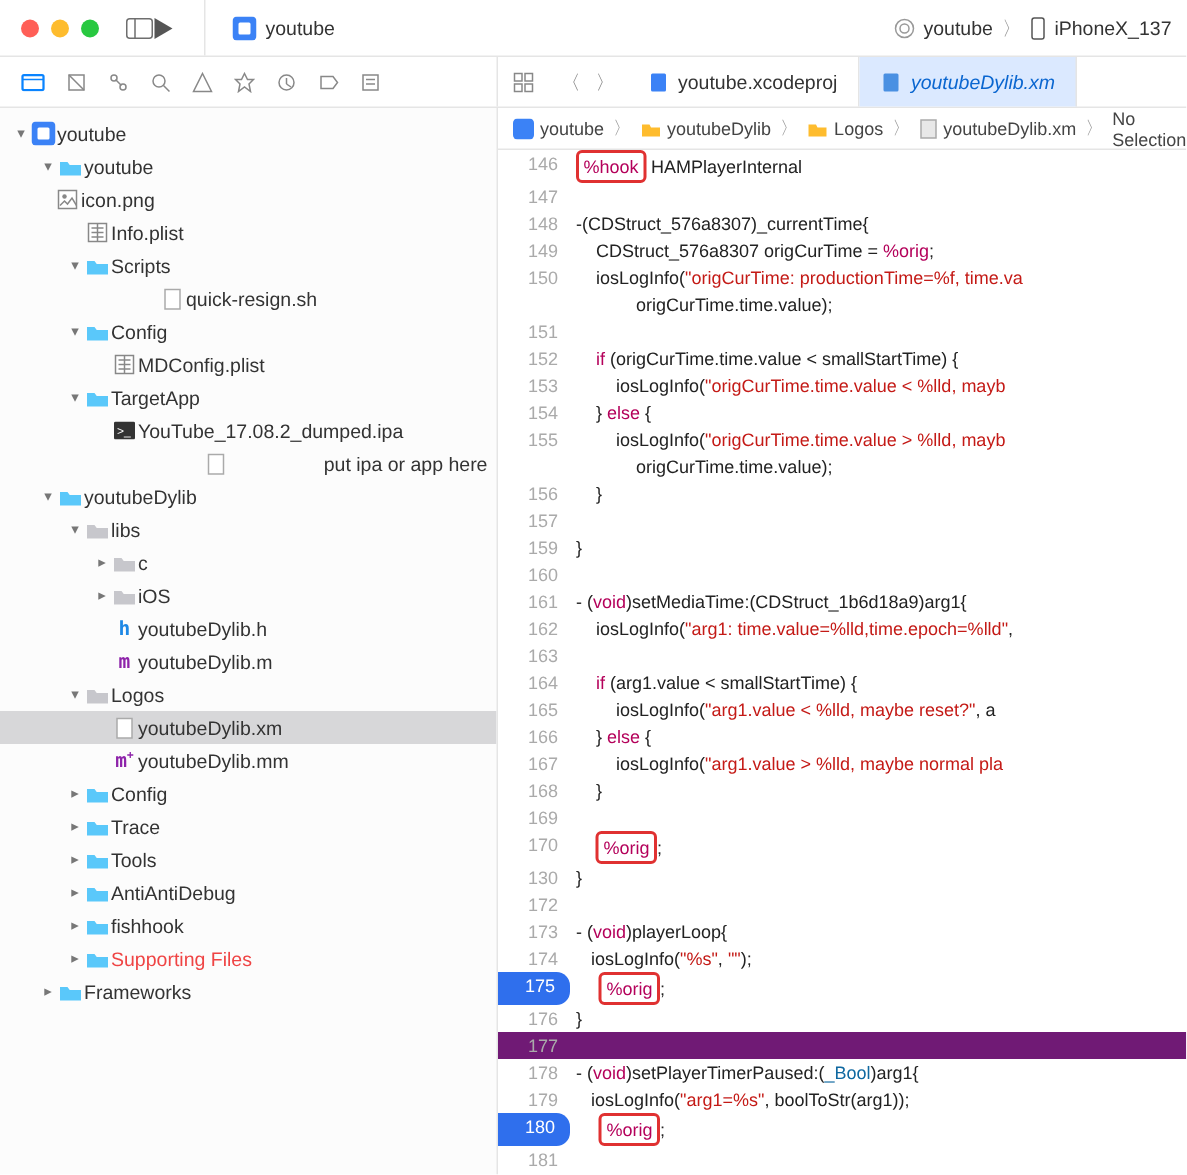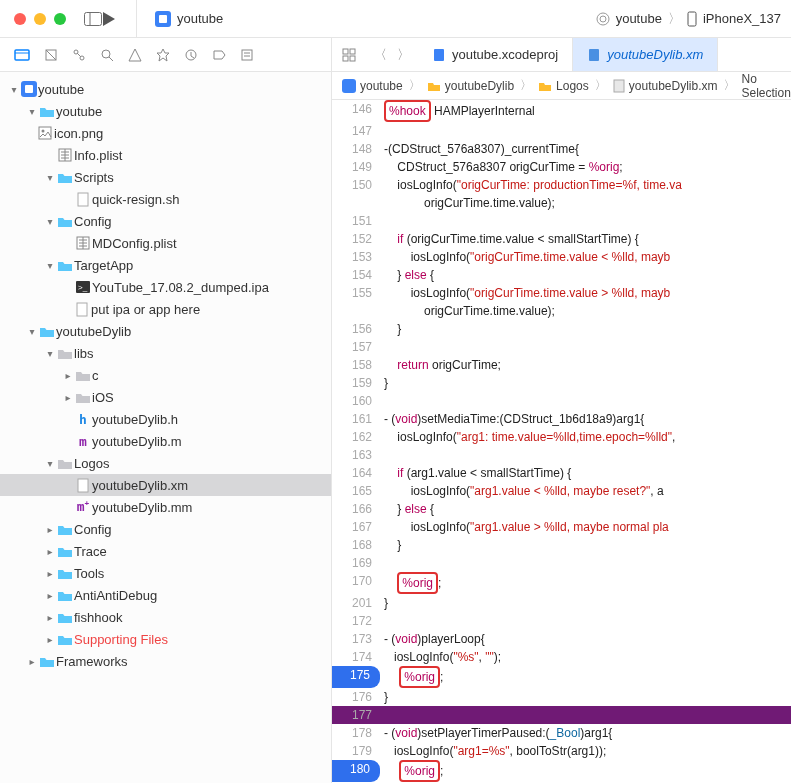--- a/index.html
+++ b/index.html
@@ -248,21 +248,21 @@
       </div>
       <div class="node" style="padding-left: 44px;">
         <span class="disc">▾</span>
         <span class="ic">
           <svg width="16" height="13">
             <path d="M1 3h5l1.5 2H15v7H1z" fill="#5ac8fa"></path>
           </svg>
         </span>
         <span class="lbl ">Scripts</span>
       </div>
-      <div class="node" style="padding-left: 62px;">
+      <div class="node" style="padding-left: 62px; margin-left: 32px;">
         <span class="disc"></span>
         <span class="ic">
           <svg width="12" height="15">
             <rect x="1" y="1" width="10" height="13" fill="#fff" stroke="#aaa"></rect>
           </svg>
         </span>
         <span class="lbl ">quick-resign.sh</span>
       </div>
       <div class="node" style="padding-left: 44px;">
         <span class="disc">▾</span>
@@ -298,21 +298,21 @@
       <div class="node" style="padding-left: 62px;">
         <span class="disc"></span>
         <span class="ic">
           <svg width="14" height="12">
             <rect width="14" height="12" rx="1" fill="#333"></rect>
             <text x="2" y="9" fill="#fff" font-size="8">&gt;_</text>
           </svg>
         </span>
         <span class="lbl ">YouTube_17.08.2_dumped.ipa</span>
       </div>
-      <div class="node" style="padding-left: 61px;">
+      <div class="node" style="padding-left: 61px; justify-content: space-between;">
         <span class="disc"></span>
         <span class="ic">
           <svg width="12" height="15">
             <rect x="1" y="1" width="10" height="13" fill="#fff" stroke="#aaa"></rect>
           </svg>
         </span>
         <span class="lbl ">put ipa or app here</span>
       </div>
       <div class="node" style="padding-left: 26px;">
         <span class="disc">▾</span>
@@ -538,24 +538,20 @@
         </div>
         <div class="line">
           <div class="gutter">156</div>
           <div class="src"><span class="plain">    }</span></div>
         </div>
         <div class="line">
           <div class="gutter">157</div>
           <div class="src">&nbsp;</div>
         </div>
         <div class="line">
-          <div class="gutter">158</div>
-          <div class="src"><span class="plain">    </span><span class="kw-pink">return</span><span class="plain"> origCurTime;</span></div>
-        </div>
-        <div class="line">
           <div class="gutter">159</div>
           <div class="src"><span class="plain">}</span></div>
         </div>
         <div class="line">
           <div class="gutter">160</div>
           <div class="src">&nbsp;</div>
         </div>
         <div class="line">
           <div class="gutter">161</div>
           <div class="src"><span class="plain">- (</span><span class="kw-pink">void</span><span class="plain">)setMediaTime:(CDStruct_1b6d18a9)arg1{</span></div>
@@ -590,21 +586,21 @@
         </div>
         <div class="line">
           <div class="gutter">169</div>
           <div class="src">&nbsp;</div>
         </div>
         <div class="line">
           <div class="gutter">170</div>
           <div class="src"><span class="plain">    </span><span class="redbox"><span class="kw-pink">%orig</span></span><span class="plain">;</span></div>
         </div>
         <div class="line">
-          <div class="gutter">201</div>
+          <div class="gutter">130</div>
           <div class="src"><span class="plain">}</span></div>
         </div>
         <div class="line">
           <div class="gutter">172</div>
           <div class="src">&nbsp;</div>
         </div>
         <div class="line">
           <div class="gutter">173</div>
           <div class="src"><span class="plain">- (</span><span class="kw-pink">void</span><span class="plain">)playerLoop{</span></div>
         </div>

